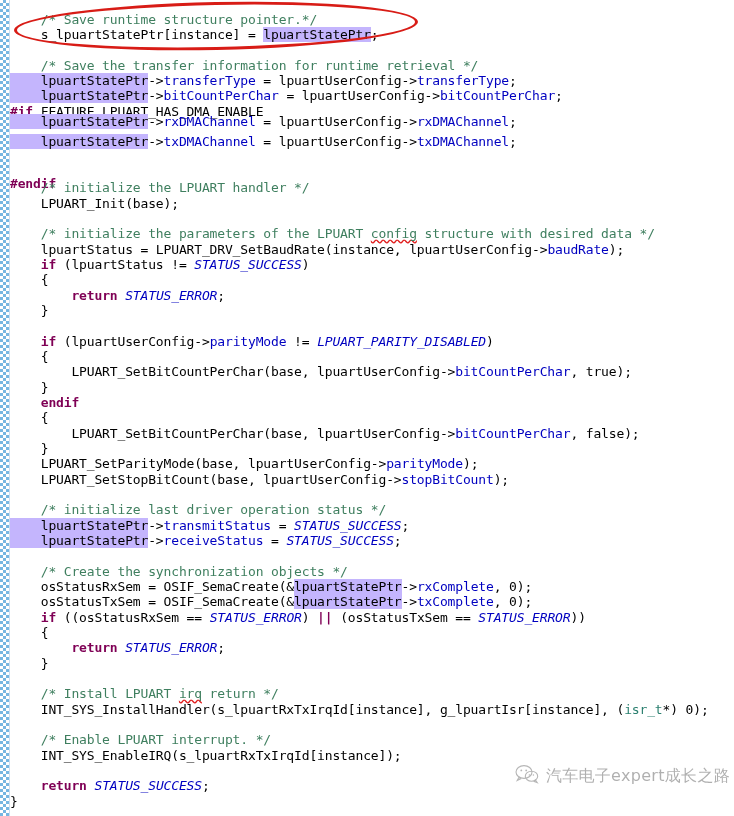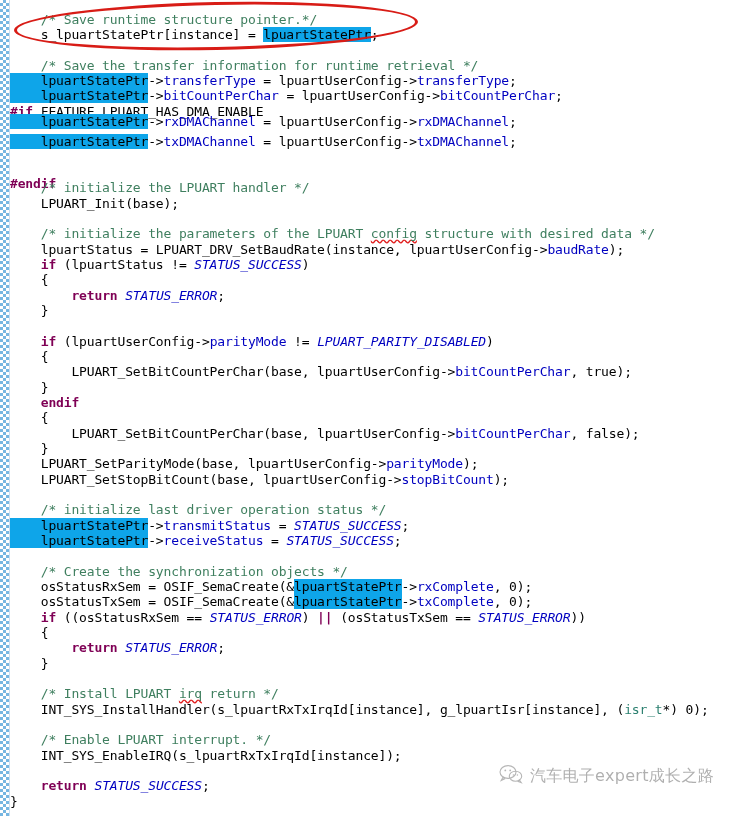--- a/index.html
+++ b/index.html
@@ -58,21 +58,21 @@
   }
 
   
   .t-plain   { color: #000000; }
   .t-cmt     { color: #3f7f5f; }
   .t-kw      { color: #7f0055; font-weight: bold; }
   .t-pp      { color: #7f0055; font-weight: bold; }
   .t-field   { color: #0000c0; }
   .t-const   { color: #0000c0; font-style: italic; text-align: right; }
   .t-type    { color: #2a7f6f; }
-  .t-hl      { background: #0ea5e9; }
+  .t-hl      { background: #c4b5fd; }
   .t-spell   {
     text-decoration: underline wavy #e01b1b;
     text-decoration-skip-ink: none;
   }
 
   
   #annotation-ellipse {
     position: absolute;
     left: 14px;
     top: 2px;
@@ -81,21 +81,21 @@
     border: 3.5px solid #d81c16;
     border-radius: 50%;
     box-sizing: border-box;
     transform: rotate(-1.2deg);
     pointer-events: none;
   }
 
   
   #watermark {
     position: absolute;
-    right: 20px;
+    right: 4px;
     bottom: 28px;
     display: flex;
     align-items: center;
     gap: 7px;
     opacity: .40;
     pointer-events: none;
   }
   #watermark .wm-text {
     font-family: "DejaVu Sans", "Liberation Sans", sans-serif;
     font-size: 16px;

